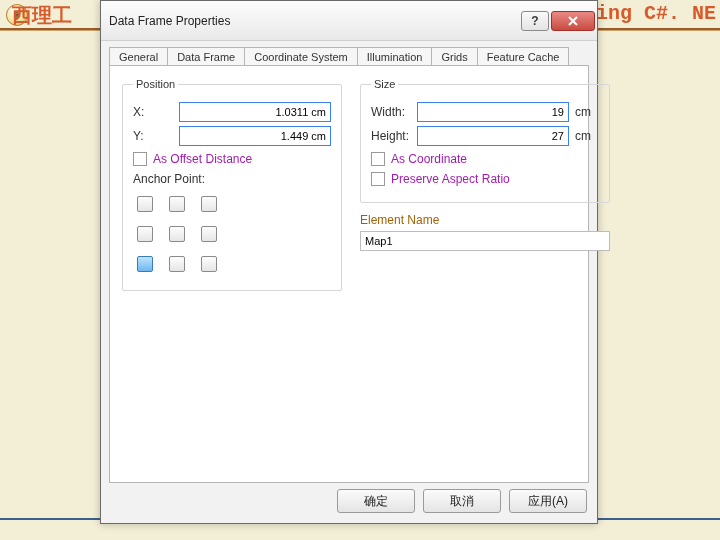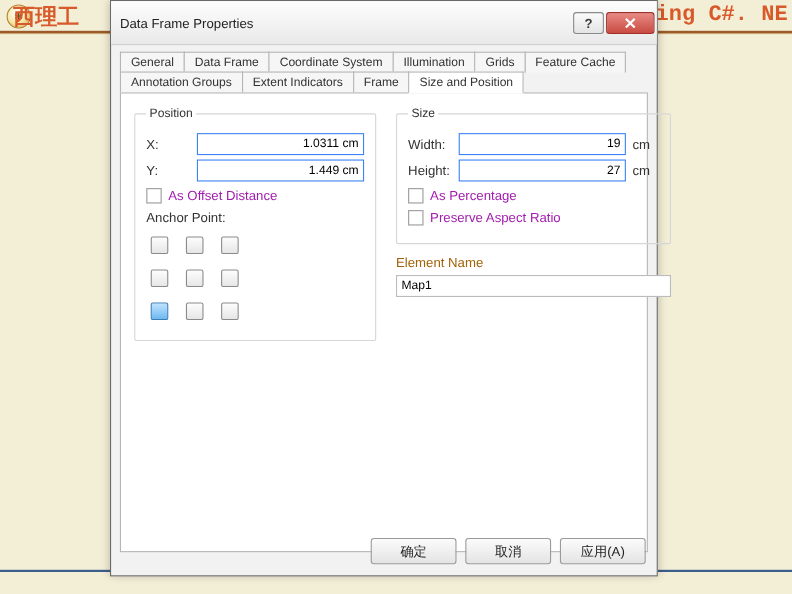--- a/index.html
+++ b/index.html
@@ -221,26 +221,20 @@
 
   <div class="tabs-wrap">
     <div class="tab-row">
       <div class="tab">General</div>
       <div class="tab">Data Frame</div>
       <div class="tab">Coordinate System</div>
       <div class="tab">Illumination</div>
       <div class="tab">Grids</div>
       <div class="tab">Feature Cache</div>
     </div>
-    <div class="tab-row second">
-      <div class="tab">Annotation Groups</div>
-      <div class="tab">Extent Indicators</div>
-      <div class="tab">Frame</div>
-      <div class="tab active">Size and Position</div>
-    </div>
 
     <div class="tab-panel">
       <div class="columns">
         <div class="col">
           <fieldset>
             <legend>Position</legend>
             <div class="field-row">
               <label class="lbl">X:</label>
               <input class="txt" value="1.0311 cm" style="">
             </div>
@@ -277,21 +271,21 @@
               <input class="txt" value="19" style="">
               <span class="unit">cm</span>
             </div>
             <div class="field-row">
               <label class="lbl">Height:</label>
               <input class="txt" value="27" style="">
               <span class="unit">cm</span>
             </div>
             <div class="chk-row">
               <span class="chk"></span>
-              <span>As Percentage</span>
+              <span>As Coordinate</span>
             </div>
             <div class="chk-row">
               <span class="chk"></span>
               <span>Preserve Aspect Ratio</span>
             </div>
           </fieldset>
 
           <div class="elem-name">
             <span class="lbl2">Element Name</span>
             <input value="Map1" style="">

